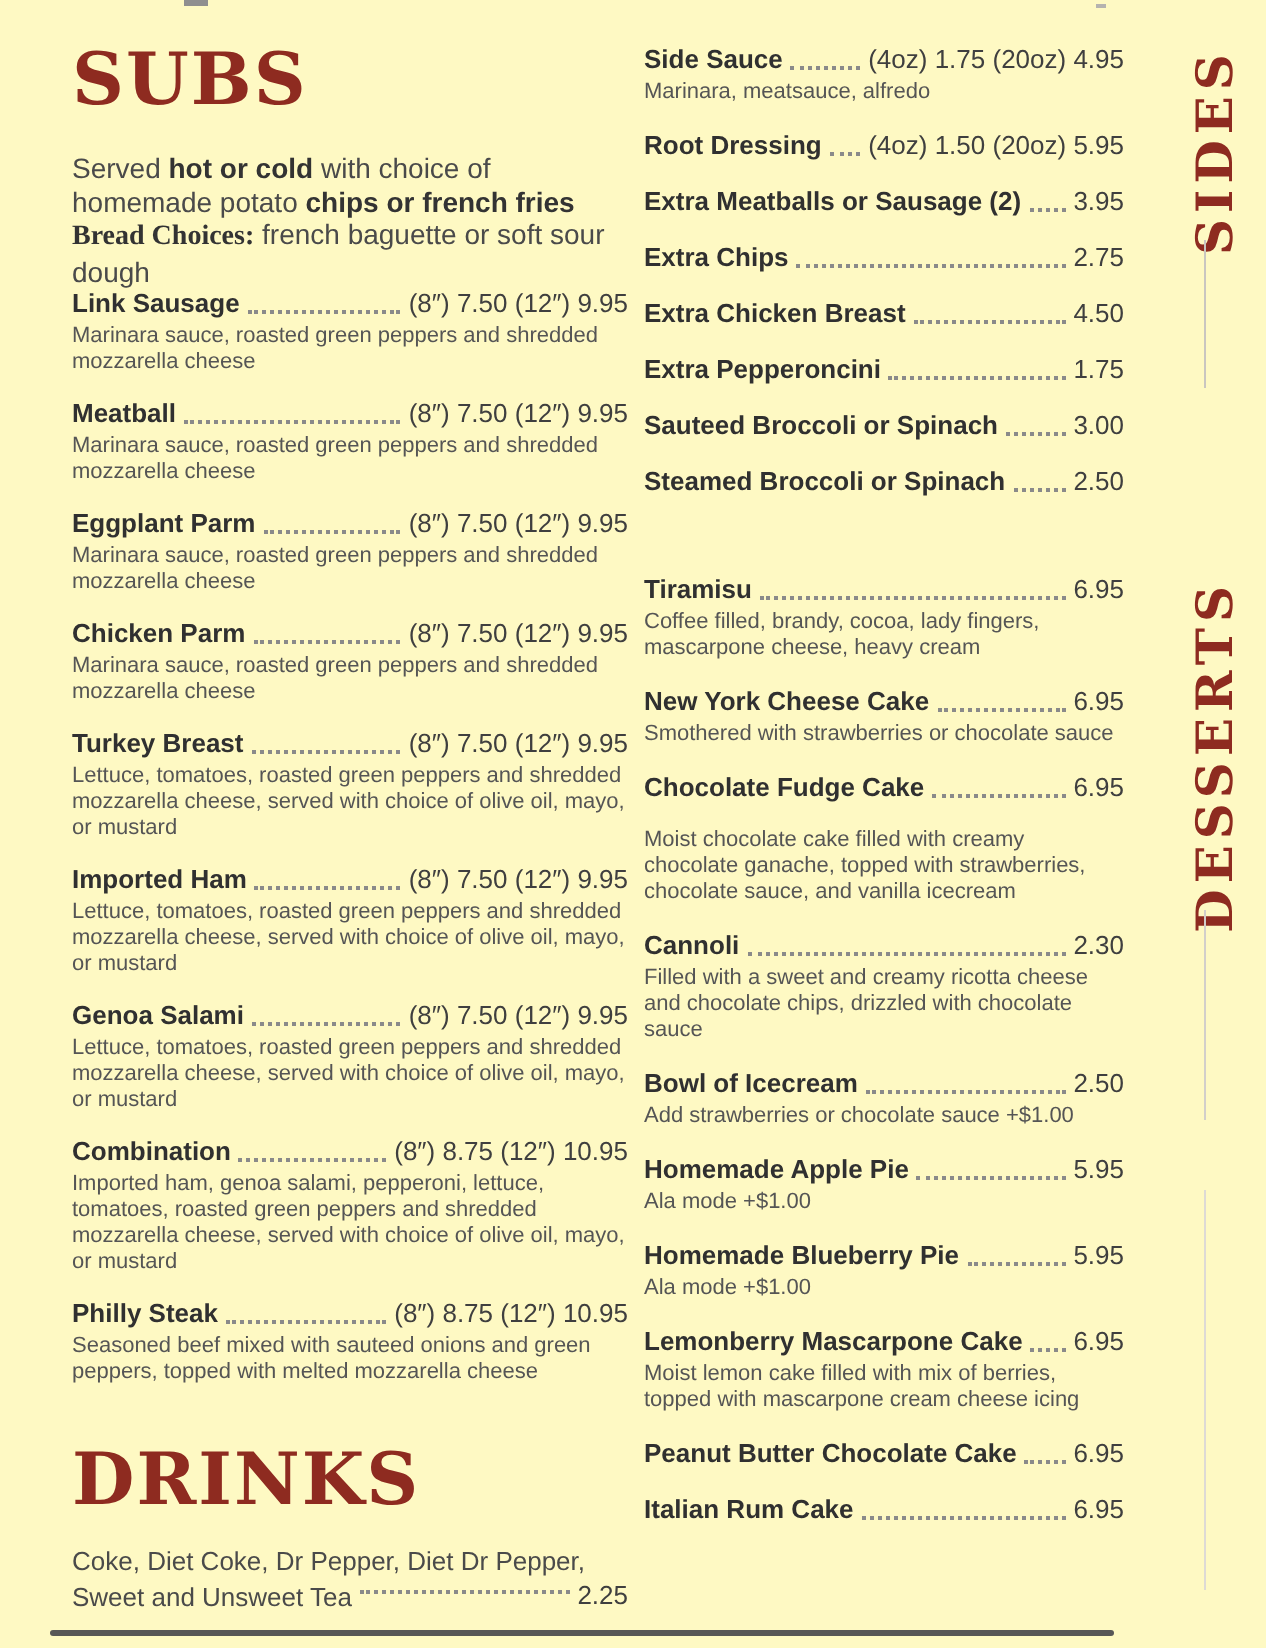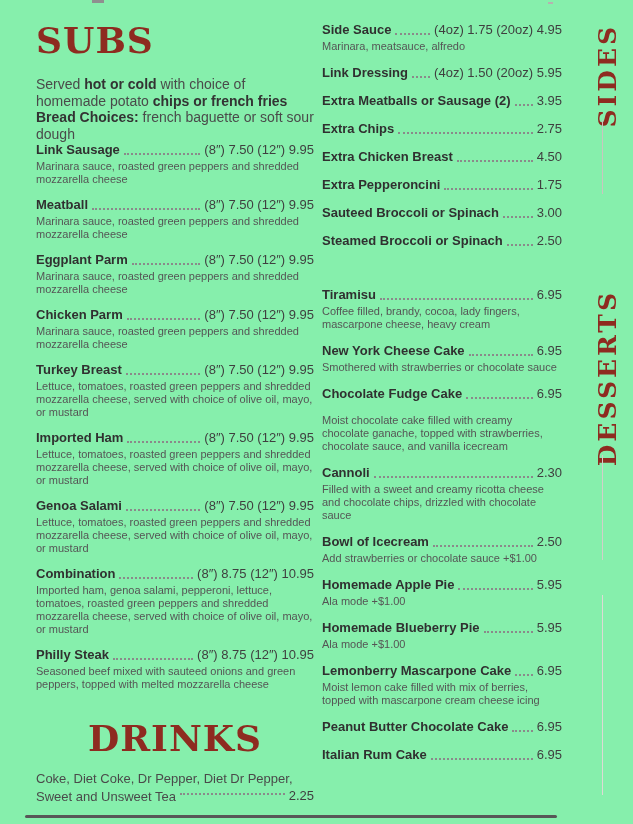--- a/index.html
+++ b/index.html
@@ -1,40 +1,40 @@
 <!DOCTYPE html>
 <html><head>
 <meta charset="utf-8">
 <style>
   html,body{margin:0;padding:0;background:#e8e6e2;}
-  .page{position:relative;width:633px;height:824px;background:#86efac;overflow:hidden;
+  .page{position:relative;width:633px;height:824px;background:#fef9c3;overflow:hidden;
         font-family:"Liberation Sans",sans-serif;}
   
   .section-title{font-family:"DejaVu Serif",serif;font-weight:700;font-size:36px;line-height:40px;
         color:#8e2b20;letter-spacing:1px;margin:0;}
   
   .col-left{position:absolute;left:36px;top:20px;width:278px;}
   .col-right{position:absolute;left:322px;top:22px;width:240px;}
   
   .intro{margin:16px 0 0;font-size:14px;line-height:16.5px;color:#4a4a4a;}
   .intro b{color:#333;}
-  .bread-label{color:#c2472e;font-weight:700;}
+  .bread-label{color:#c2472e;font-weight:700;font-family:Liberation Serif, serif;}
   
   .items{}
   .item{margin-bottom:11px;}
   .col-right .item{margin-bottom:12px;}
   .row{display:flex;align-items:flex-end;}
   .name{font-weight:700;font-size:13px;line-height:16px;color:#303030;white-space:nowrap;}
   .leader{flex:1;min-width:10px;border-bottom:2px dotted #8a8a8a;margin:0 4px 3px;}
   .price{font-size:13px;line-height:16px;color:#3f3f3f;white-space:nowrap;}
   .desc{font-size:11px;line-height:13px;color:#555;margin-top:2px;}
   .desc:empty{display:none;}
   .desserts-block{margin-top:38px;}
   
-  .drinks-title{margin-top:27px;text-align:center;}
+  .drinks-title{margin-top:27px;}
   .drinks-text{margin:12px 0 0;font-size:13px;line-height:17.5px;color:#4a4a4a;}
   .drinks-last{display:flex;align-items:center;}
   .drinks-last .leader{margin-bottom:4px;}
   
   .rail{position:absolute;left:576px;top:0;width:52px;height:824px;}
   .rail-label{position:absolute;right:6px;writing-mode:vertical-rl;transform:rotate(180deg);
         font-family:"DejaVu Serif",serif;font-weight:700;font-size:25px;color:#8e2b20;
         letter-spacing:3px;white-space:nowrap;}
   .rail-sides{top:24px;}
   .rail-desserts{top:290px;}
@@ -149,21 +149,21 @@
       <div class="item">
         <div class="row">
             <span class="name">Side Sauce</span>
             <span class="leader"></span>
             <span class="price">(4oz) 1.75 (20oz) 4.95</span>
           </div>
         <div class="desc">Marinara, meatsauce, alfredo</div>
       </div>
       <div class="item">
         <div class="row">
-            <span class="name">Link Dressing</span>
+            <span class="name">Root Dressing</span>
             <span class="leader"></span>
             <span class="price">(4oz) 1.50 (20oz) 5.95</span>
           </div>
 
       </div>
       <div class="item">
         <div class="row">
             <span class="name">Extra Meatballs or Sausage (2)</span>
             <span class="leader"></span>
             <span class="price">3.95</span>

